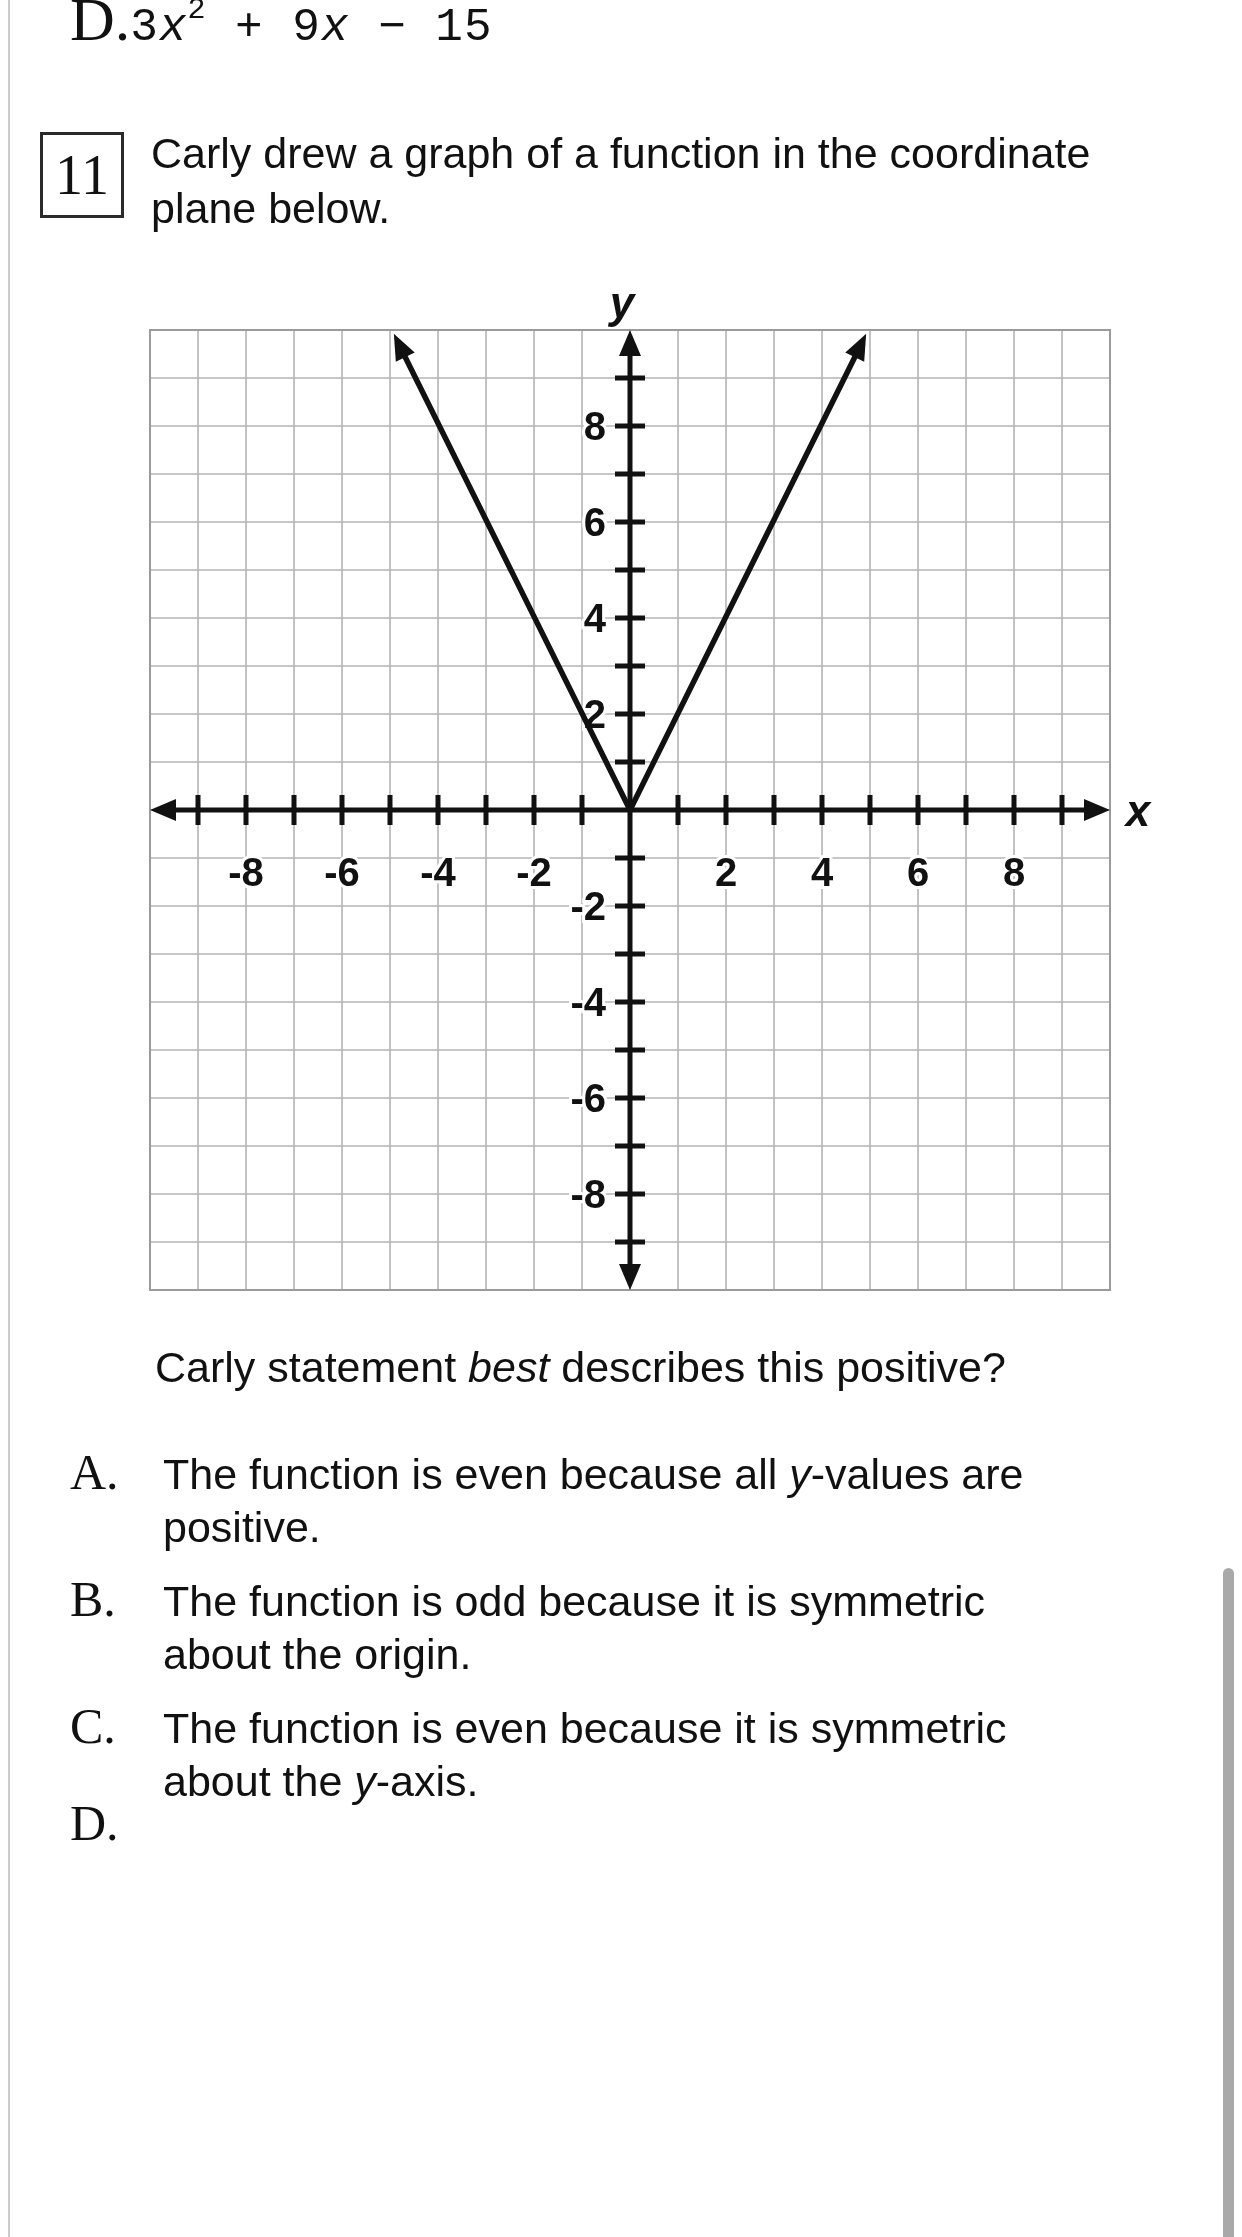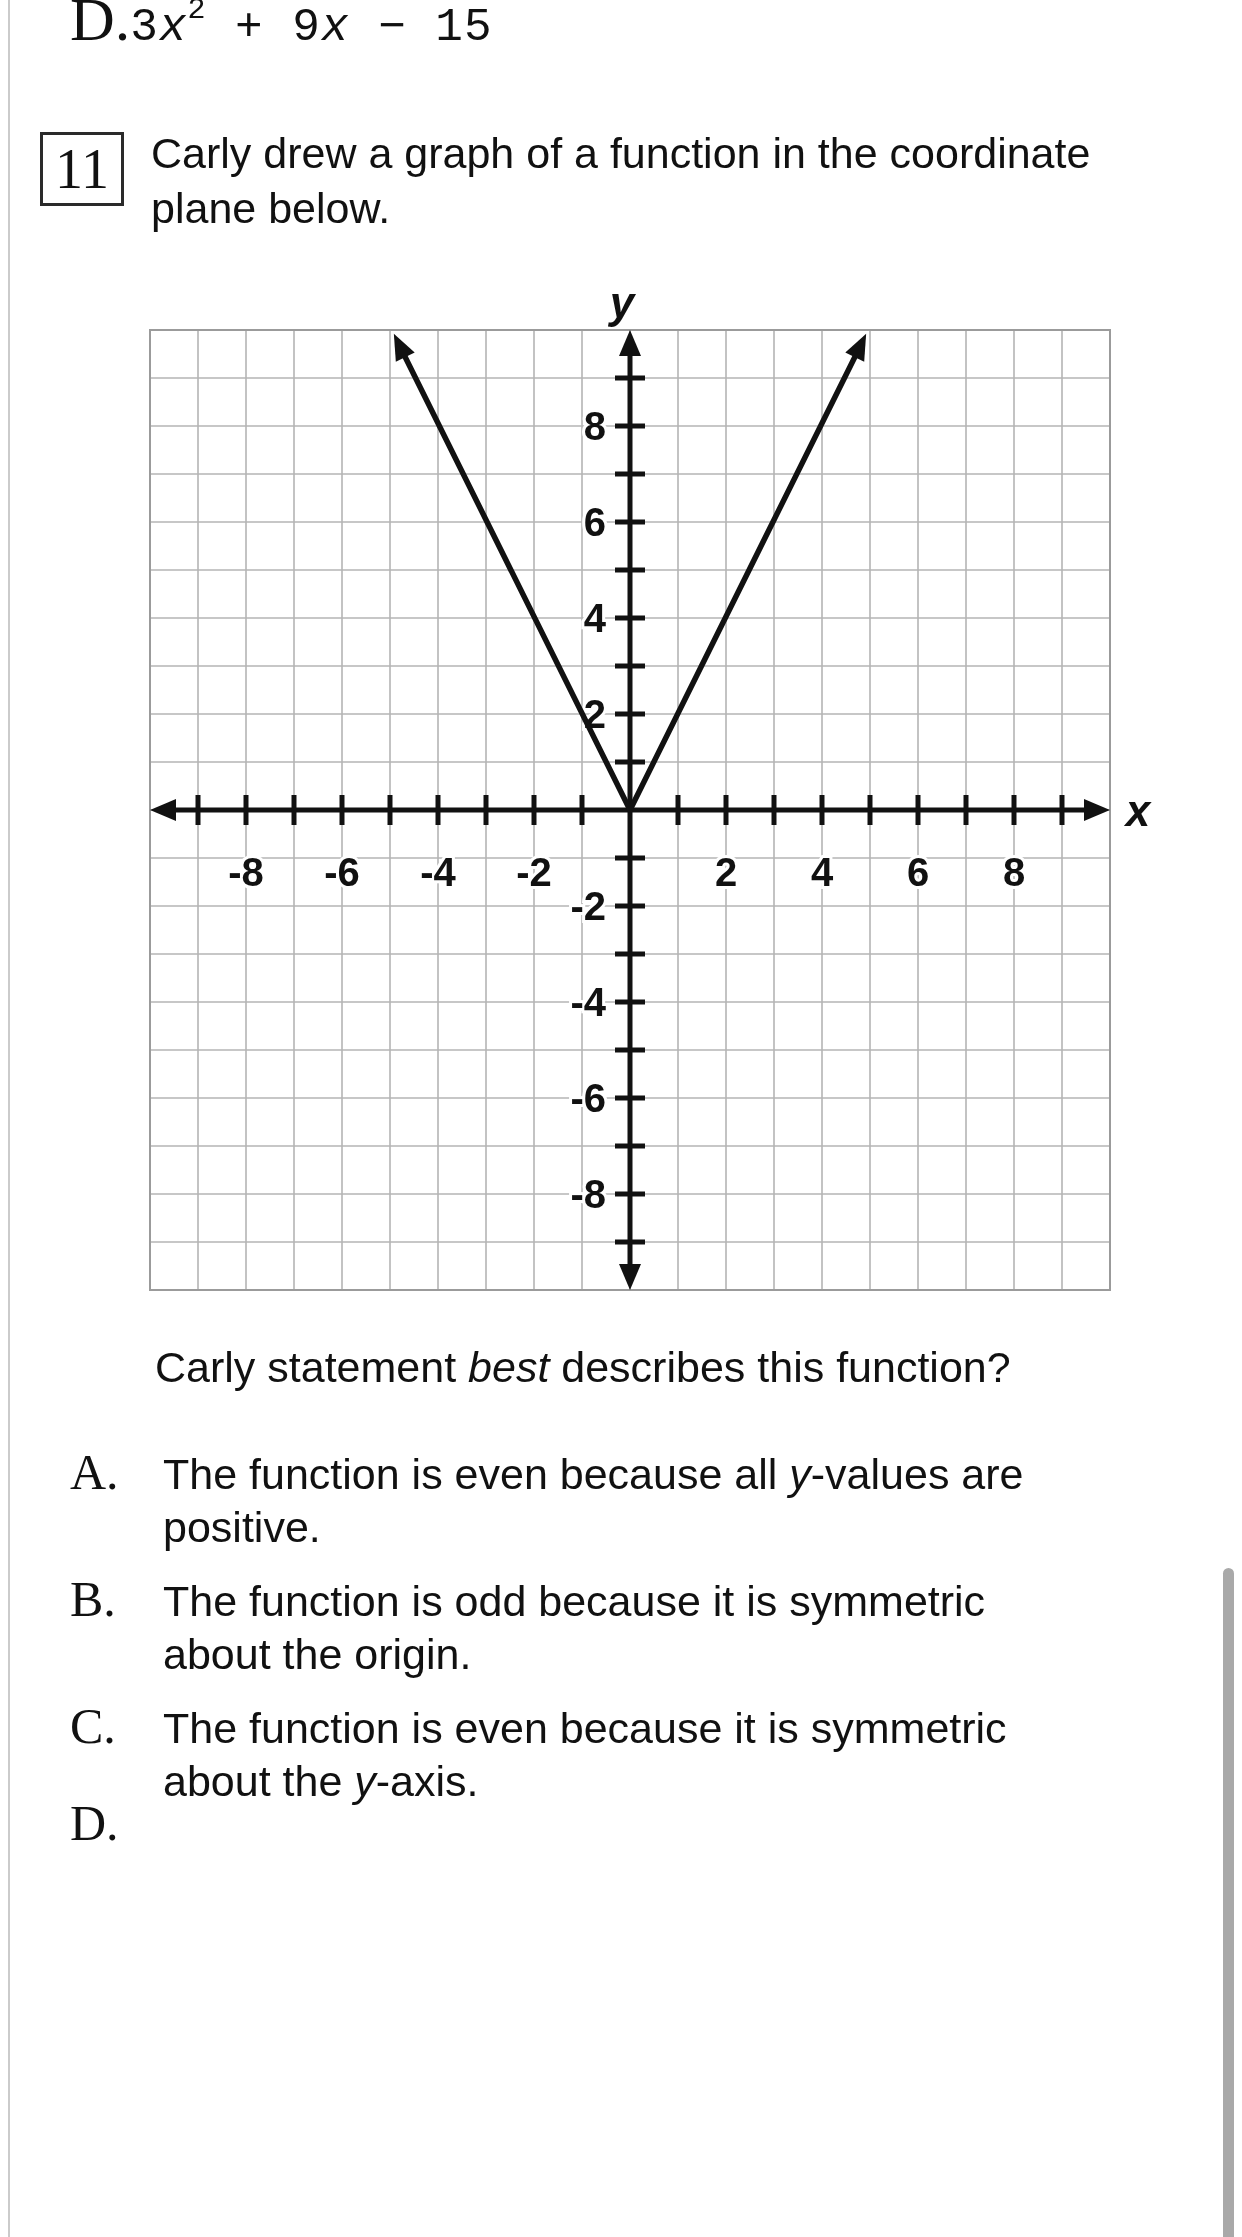--- a/index.html
+++ b/index.html
@@ -7,21 +7,21 @@
           font-family:"Liberation Sans",sans-serif;color:#111;}
   .edge-line{position:absolute;left:8px;top:0;width:2px;height:2237px;background:#cbcbcb;}
   
   .prev-row{position:absolute;left:70px;top:-12px;display:flex;align-items:baseline;
             font-family:"Liberation Serif",serif;}
   .prev-letter{font-size:62px;line-height:1;}
   .prev-formula{font-size:46px;line-height:1;letter-spacing:1px;font-family:Liberation Mono, monospace;}
   .prev-formula i{font-style:italic;}
   .prev-formula sup{font-size:30px;line-height:0;vertical-align:22px;}
   
-  .qbox{position:absolute;left:40px;top:132px;width:84px;height:74px;border:3px solid #2a2a2a;
+  .qbox{position:absolute;left:40px;top:132px;width:84px;height:86px;border:3px solid #2a2a2a;
         box-sizing:border-box;display:flex;align-items:center;justify-content:center;
         font-family:"Liberation Serif",serif;font-size:56px;}
   .intro{position:absolute;left:151px;top:126px;width:1000px;font-size:43px;line-height:55px;}
   .intro span{display:block;}
   
   #graph{position:absolute;left:130px;top:290px;}
   .ticklbl{font-family:"Liberation Sans",sans-serif;font-weight:bold;font-size:40px;fill:#111;
            paint-order:stroke;stroke:#ffffff;stroke-width:6px;}
   .axname{font-family:"Liberation Sans",sans-serif;font-weight:bold;font-style:italic;
           font-size:44px;fill:#111;}
@@ -158,21 +158,21 @@
       <text x="476" y="246" text-anchor="end" class="ticklbl">6</text>
       <text x="884" y="596" text-anchor="middle" class="ticklbl">8</text>
       <text x="476" y="150" text-anchor="end" class="ticklbl">8</text>
       <text x="1008" y="536" text-anchor="middle" class="axname">x</text>
       <text x="492" y="28" text-anchor="middle" class="axname">y</text>
       <polyline points="274.4,65.43999999999994 500,520 725.6,65.43999999999994" fill="none" stroke="#111111" stroke-width="5.5"></polyline>
       <polygon points="263.84000000000003,43.84000000000003 284.69249922178017,62.586286997847346 265.8264276424769,71.80969976995114" fill="#111111"></polygon>
       <polygon points="736.16,43.84000000000003 734.1735723575231,71.80969976995115 715.3075007782198,62.58628699784737" fill="#111111"></polygon>
     </svg>
 
-  <div class="prompt"><span>Carly statement </span><i>best</i><span> describes this function?</span></div>
+  <div class="prompt"><span>Carly statement </span><i>best</i><span> describes this positive?</span></div>
 
   <div class="opt opt-a">
     <span class="opt-letter">A.</span>
     <div class="opt-text"><span>The function is even because all </span><i>y</i><span>-values are positive.</span></div>
   </div>
 
   <div class="opt opt-b">
     <span class="opt-letter">B.</span>
     <div class="opt-text"><span>The function is odd because it is symmetric about the origin.</span><i></i><span></span></div>
   </div>

